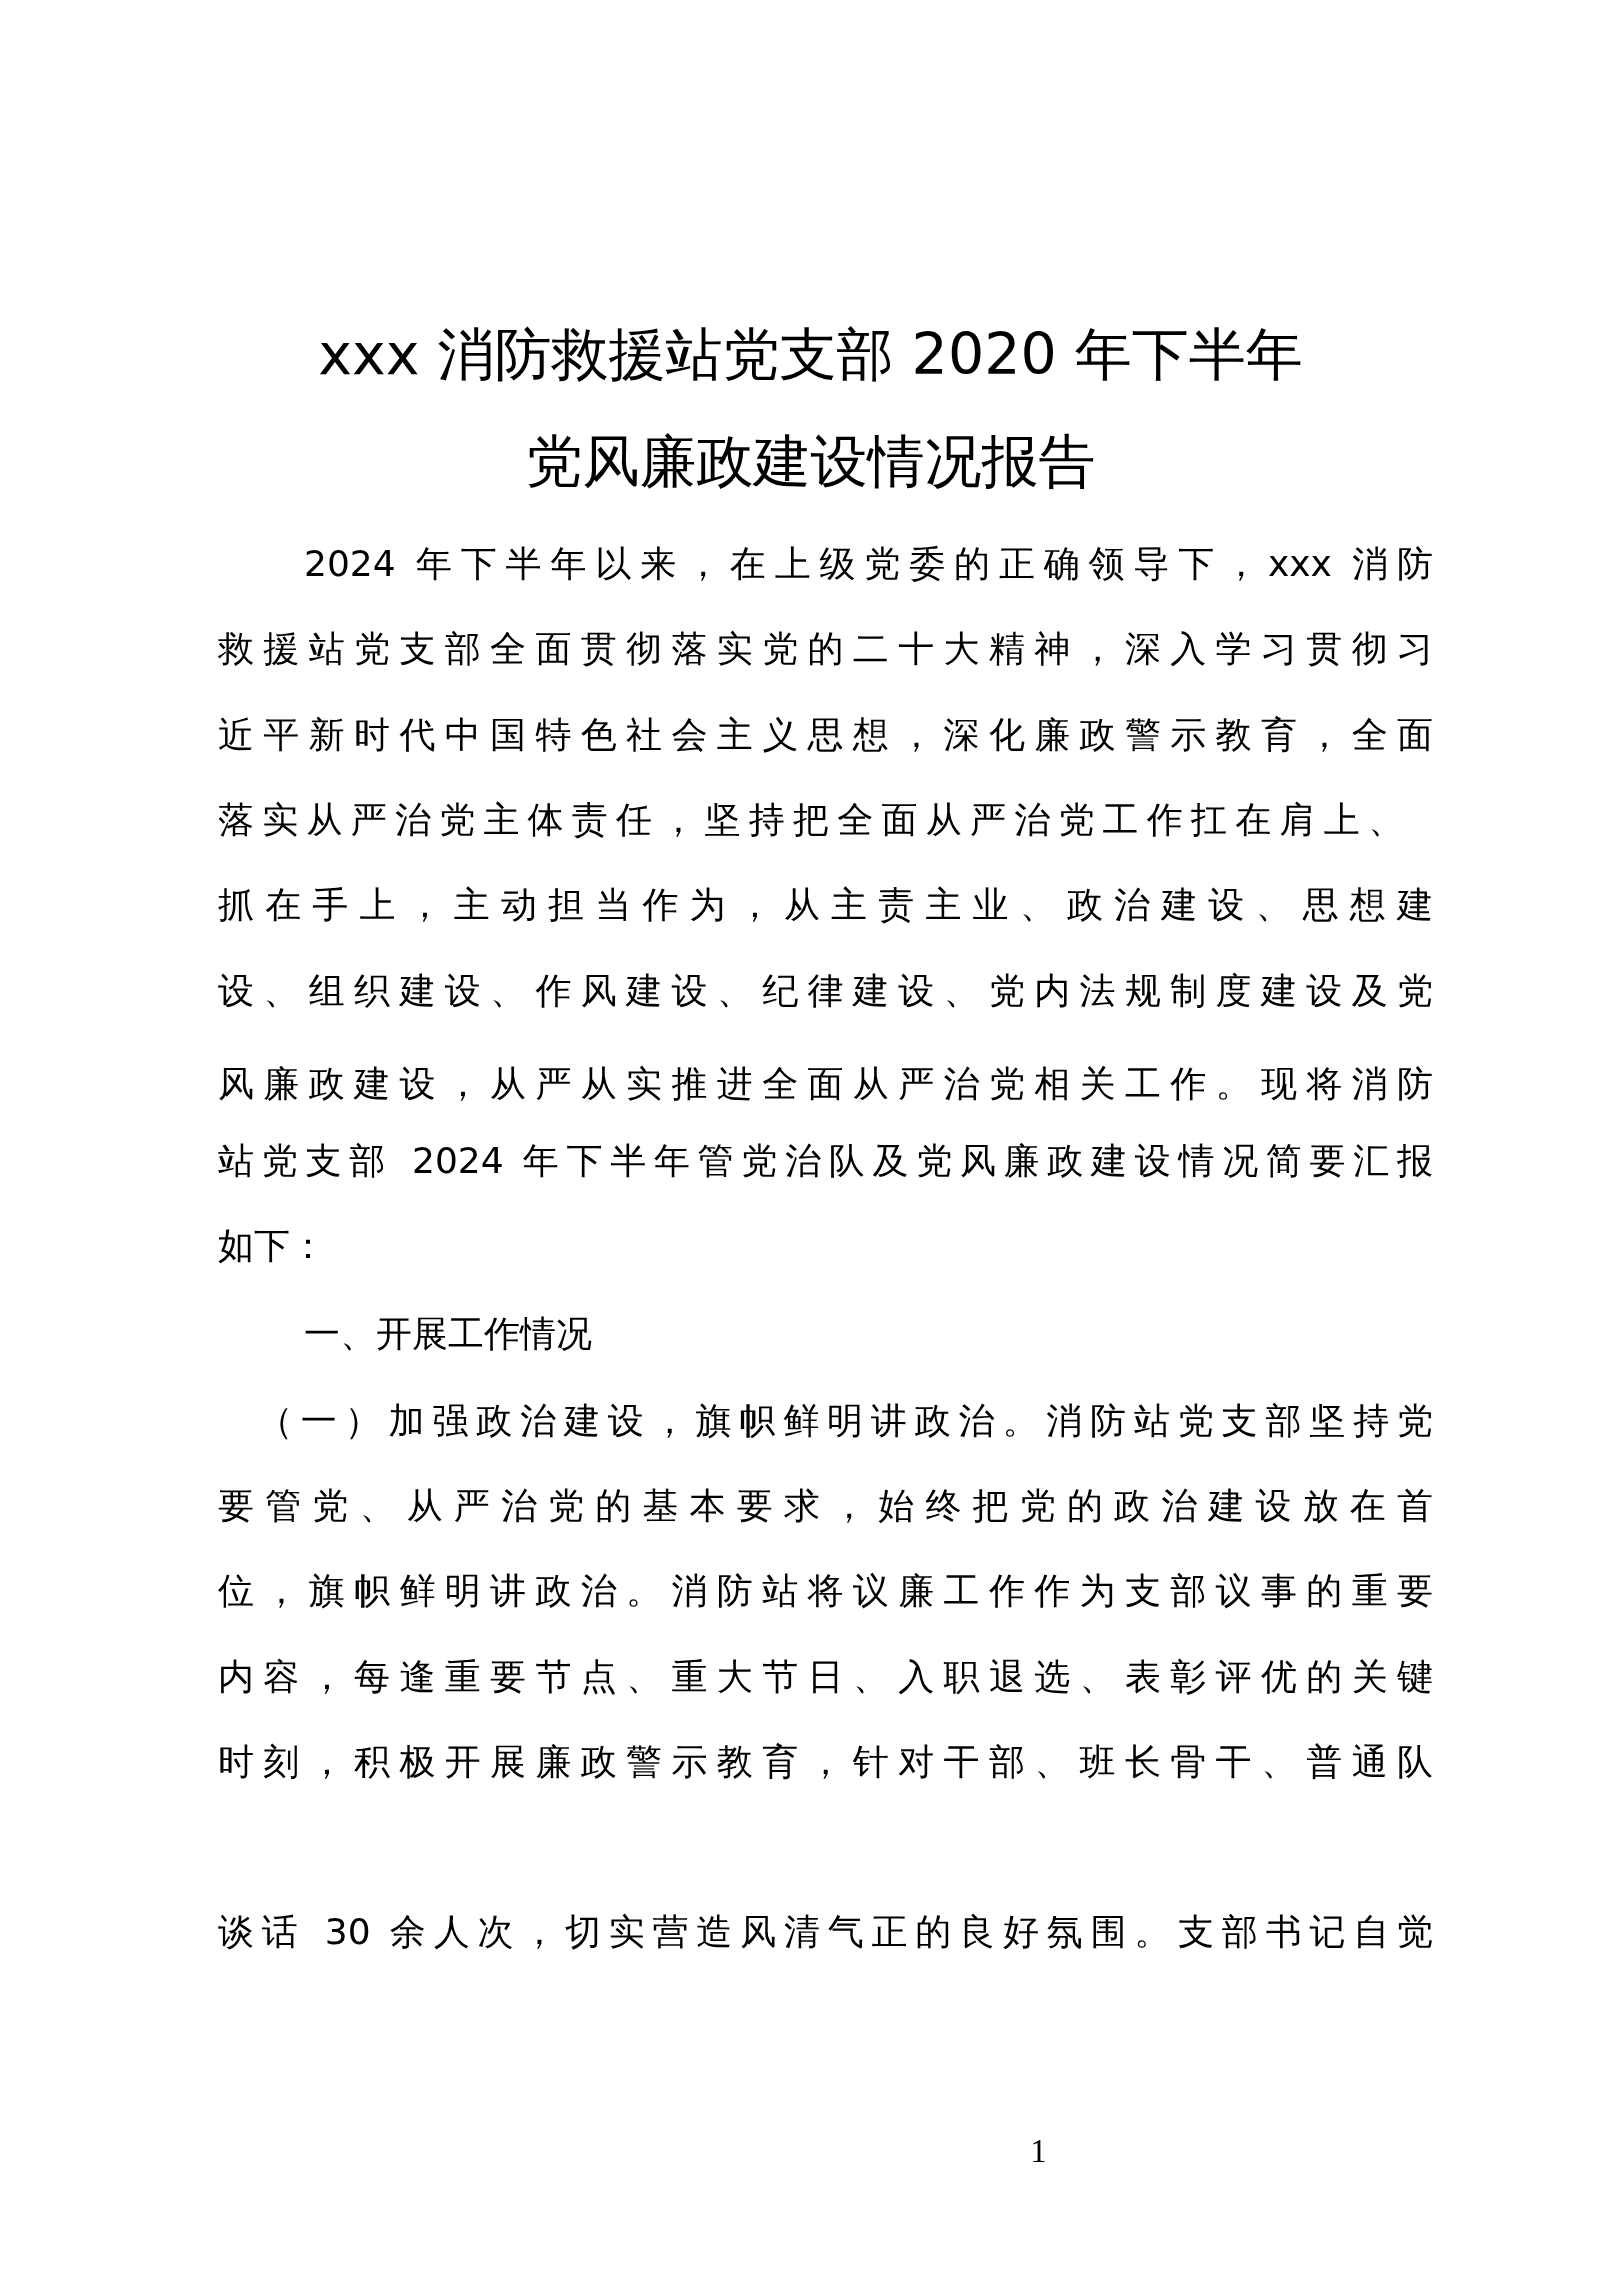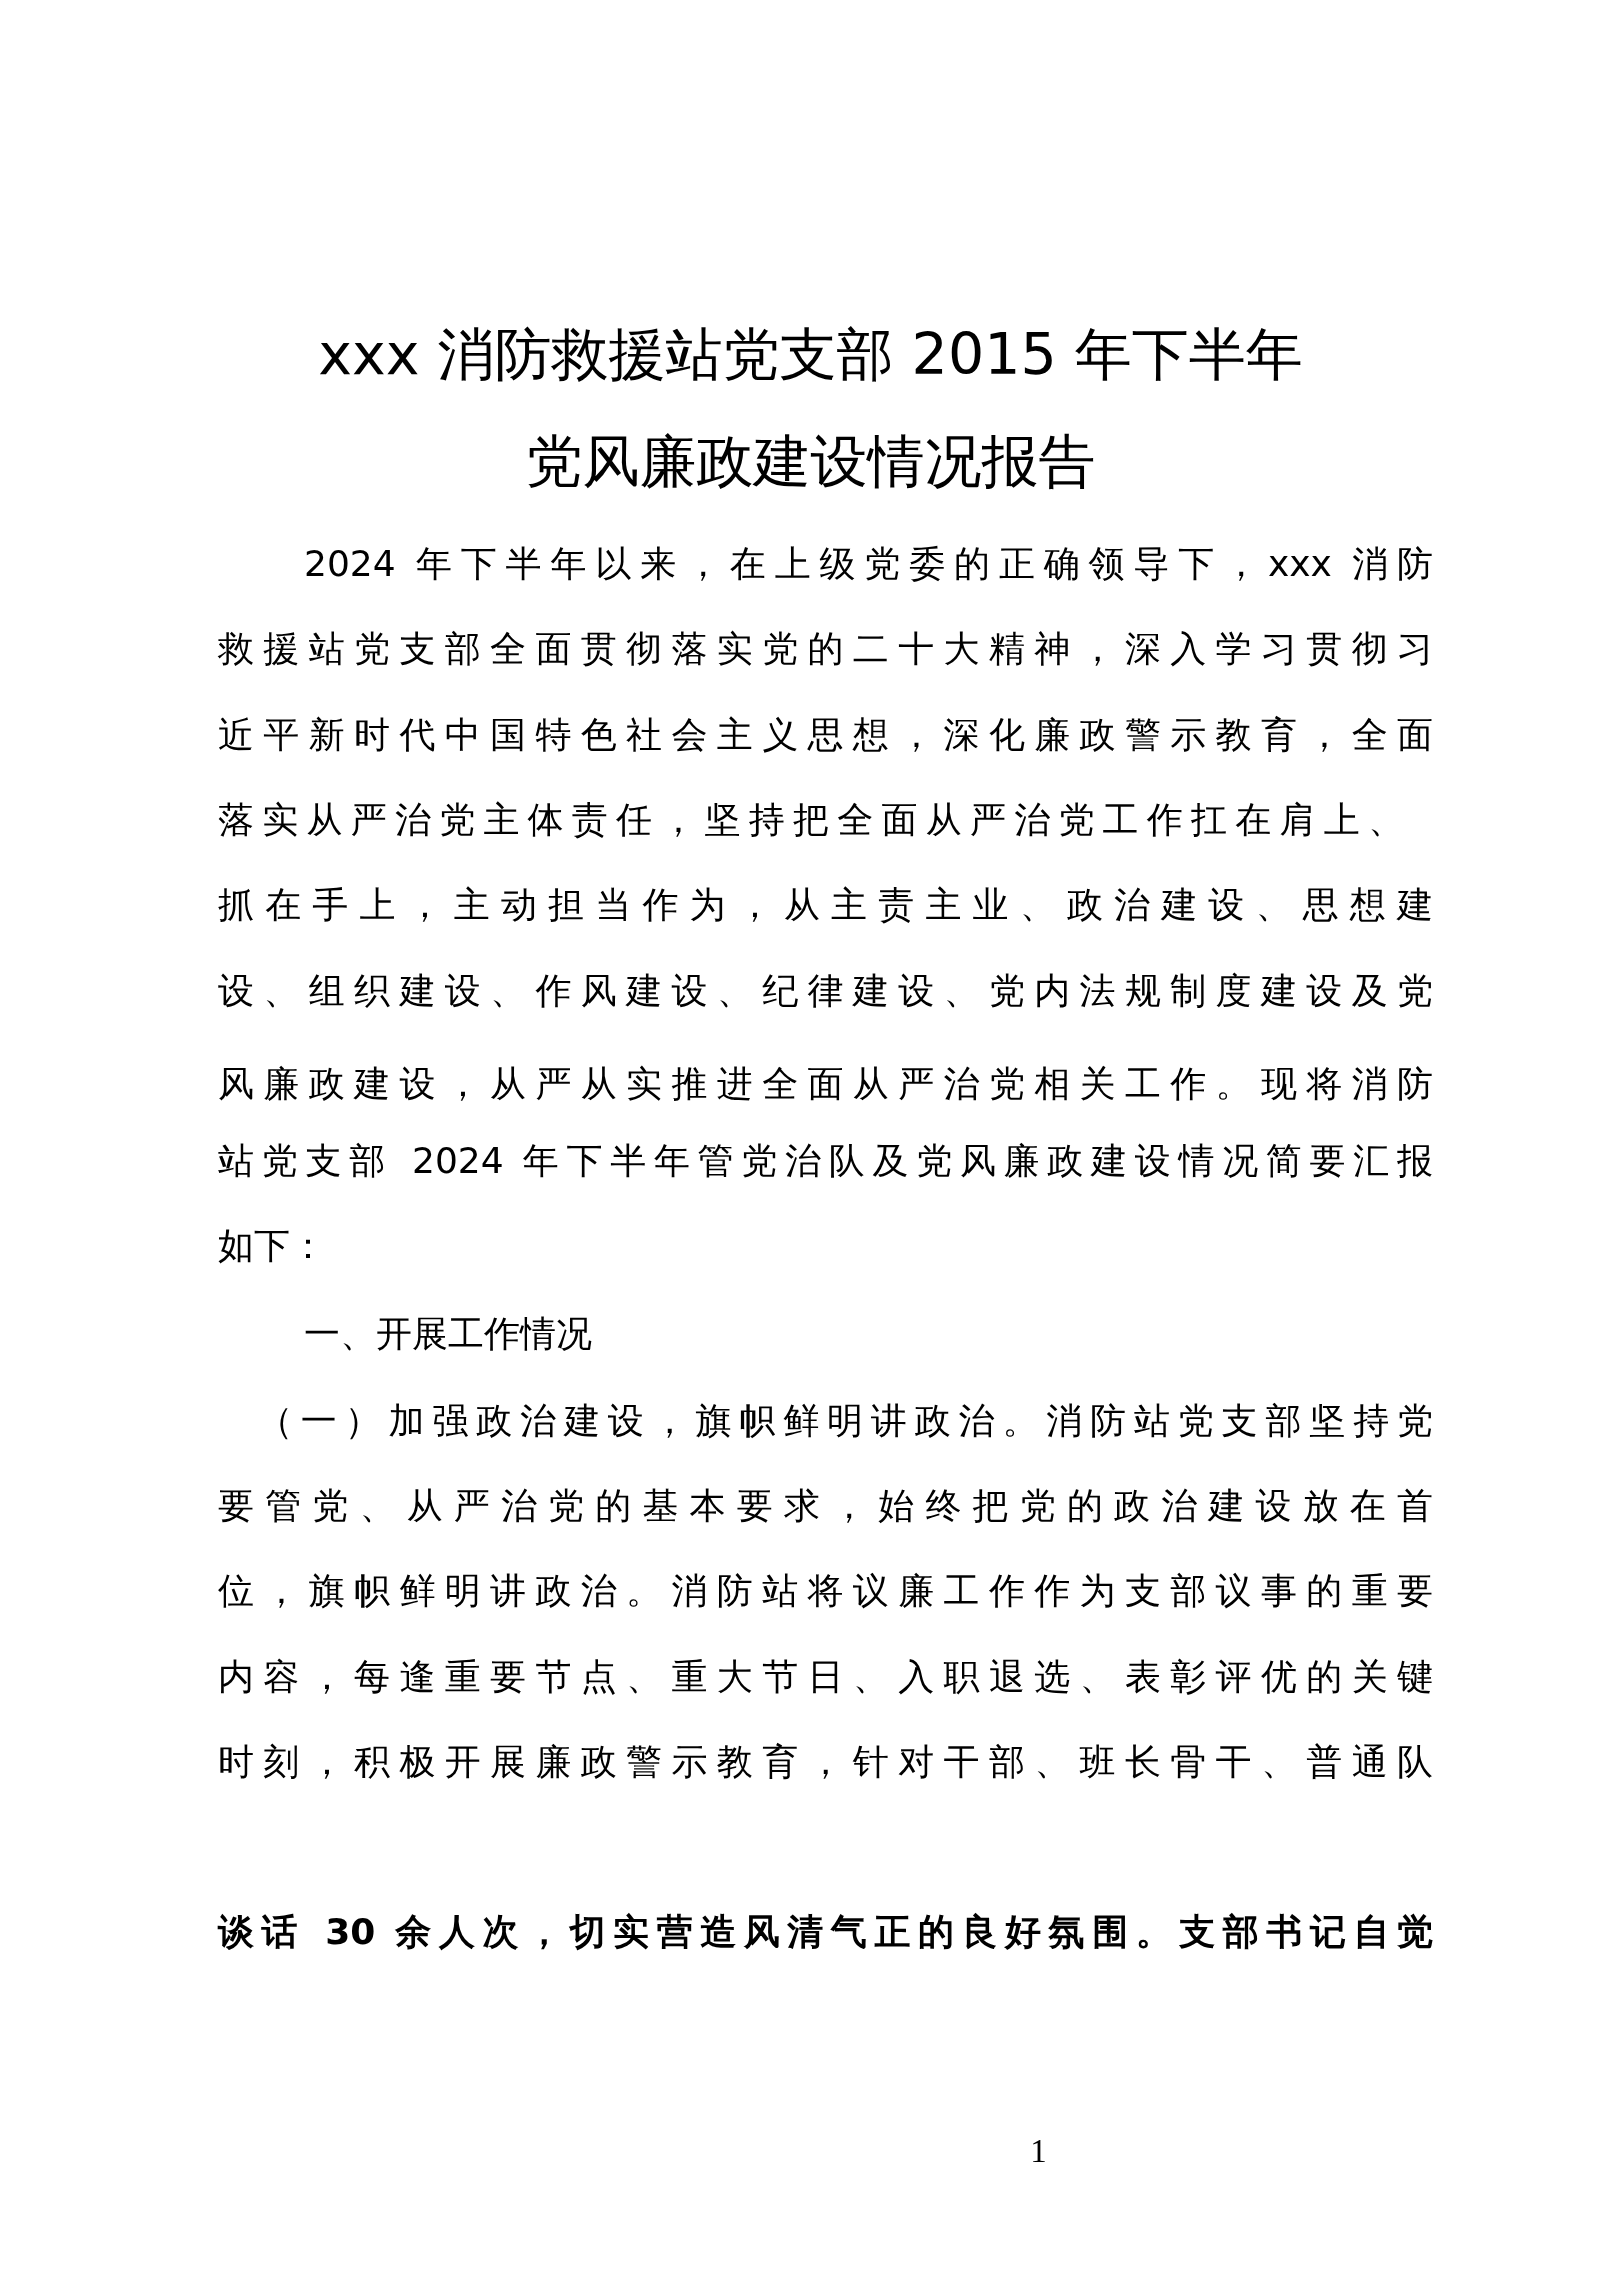--- a/index.html
+++ b/index.html
@@ -12,37 +12,37 @@
           white-space: nowrap; text-align: justify; text-align-last: justify; letter-spacing: 0; }
   .line.last { text-align-last: left; }
   .page-number { position: absolute; left: 1019px; top: 2132px; width: 39px; text-align: center;
                  font-family: "Liberation Serif", serif; font-size: 33px; line-height: 39px; }
 </style>
 </head>
 <body>
 
 <div class="page">
 
-  <div class="title" style="top:320px;">xxx 消防救援站党支部 2015 年下半年</div>
+  <div class="title" style="top:320px;">xxx 消防救援站党支部 2020 年下半年</div>
   <div class="title" style="top:427px;">党风廉政建设情况报告</div>
 
   <div class="line" style="top:534px; left:304px; width:1129px;">2024 年下半年以来，在上级党委的正确领导下，xxx 消防</div>
   <div class="line" style="top:619px;">救援站党支部全面贯彻落实党的二十大精神，深入学习贯彻习</div>
   <div class="line" style="top:790px; width:1186px;">落实从严治党主体责任，坚持把全面从严治党工作扛在肩上、</div>
   <div class="line" style="top:705px;">近平新时代中国特色社会主义思想，深化廉政警示教育，全面</div>
   <div class="line" style="top:875px;">抓在手上，主动担当作为，从主责主业、政治建设、思想建</div>
   <div class="line" style="top:961px;">设、组织建设、作风建设、纪律建设、党内法规制度建设及党</div>
   <div class="line" style="top:1046px;margin-top:8px;">风廉政建设，从严从实推进全面从严治党相关工作。现将消防</div>
   <div class="line" style="top:1131px;">站党支部 2024 年下半年管党治队及党风廉政建设情况简要汇报</div>
   <div class="line last" style="top:1216px;">如下：</div>
 
   <div class="line last" style="top:1304px; left:304px;">一、开展工作情况</div>
 
   <div class="line" style="top:1391px; left:257px; width:1176px;">（一）加强政治建设，旗帜鲜明讲政治。消防站党支部坚持党</div>
   <div class="line" style="top:1561px;">位，旗帜鲜明讲政治。消防站将议廉工作作为支部议事的重要</div>
   <div class="line" style="top:1476px;">要管党、从严治党的基本要求，始终把党的政治建设放在首</div>
   <div class="line" style="top:1647px;">内容，每逢重要节点、重大节日、入职退选、表彰评优的关键</div>
   <div class="line" style="top:1732px;">时刻，积极开展廉政警示教育，针对干部、班长骨干、普通队</div>
-  <div class="line" style="top:1902px;font-weight:bold;">谈话 30 余人次，切实营造风清气正的良好氛围。支部书记自觉</div>
+  <div class="line" style="top:1902px;">谈话 30 余人次，切实营造风清气正的良好氛围。支部书记自觉</div>
 
   <div class="page-number">1</div>
 </div>
 
 
 </body></html>

